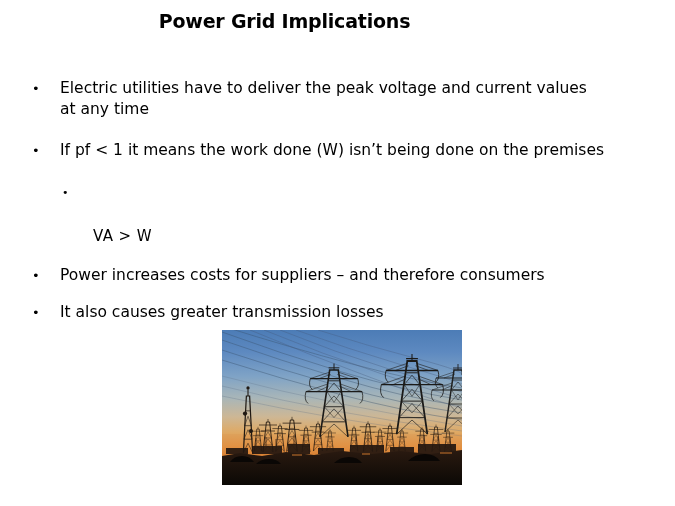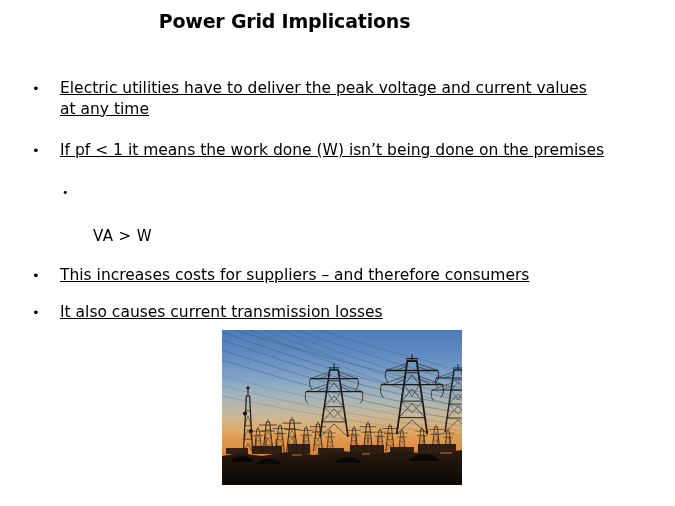--- a/index.html
+++ b/index.html
@@ -61,21 +61,20 @@
     font-size: 13px;
     line-height: 21px;
     text-align: left;
     padding-left: 4px;
     box-sizing: border-box;
   }
 
   .bullet-l1 .btext {
     flex: 1 1 auto;
     max-width: 545px;
-    text-decoration: underline;
   }
 
   .sub-list {
     margin-top: 2px;
   }
 
   .bullet-l2 {
     font-size: 15px;
     line-height: 21px;
     padding-left: 34px;
@@ -137,26 +136,26 @@
 
     <div class="sub-list gap-after-second">
       <div class="bullet-row bullet-l2">
         <span class="marker">•</span>
         <span class="btext">VA &gt; W</span>
       </div>
     </div>
 
     <div class="bullet-row bullet-l1 gap-after-third">
       <span class="marker">•</span>
-      <span class="btext">This increases costs for suppliers – and therefore consumers</span>
+      <span class="btext">Power increases costs for suppliers – and therefore consumers</span>
     </div>
 
     <div class="bullet-row bullet-l1">
       <span class="marker">•</span>
-      <span class="btext">It also causes current transmission losses</span>
+      <span class="btext">It also causes greater transmission losses</span>
     </div>
 
   </div>
 
   <div class="photo-wrap">
     <svg class="photo-svg" viewBox="0 0 240 155" preserveAspectRatio="none">
       <defs>
         <linearGradient id="skyGrad" x1="0" y1="0" x2="0" y2="1">
           <stop offset="0.00" stop-color="#4c7cb6"></stop>
           <stop offset="0.14" stop-color="#5d89c0"></stop>

